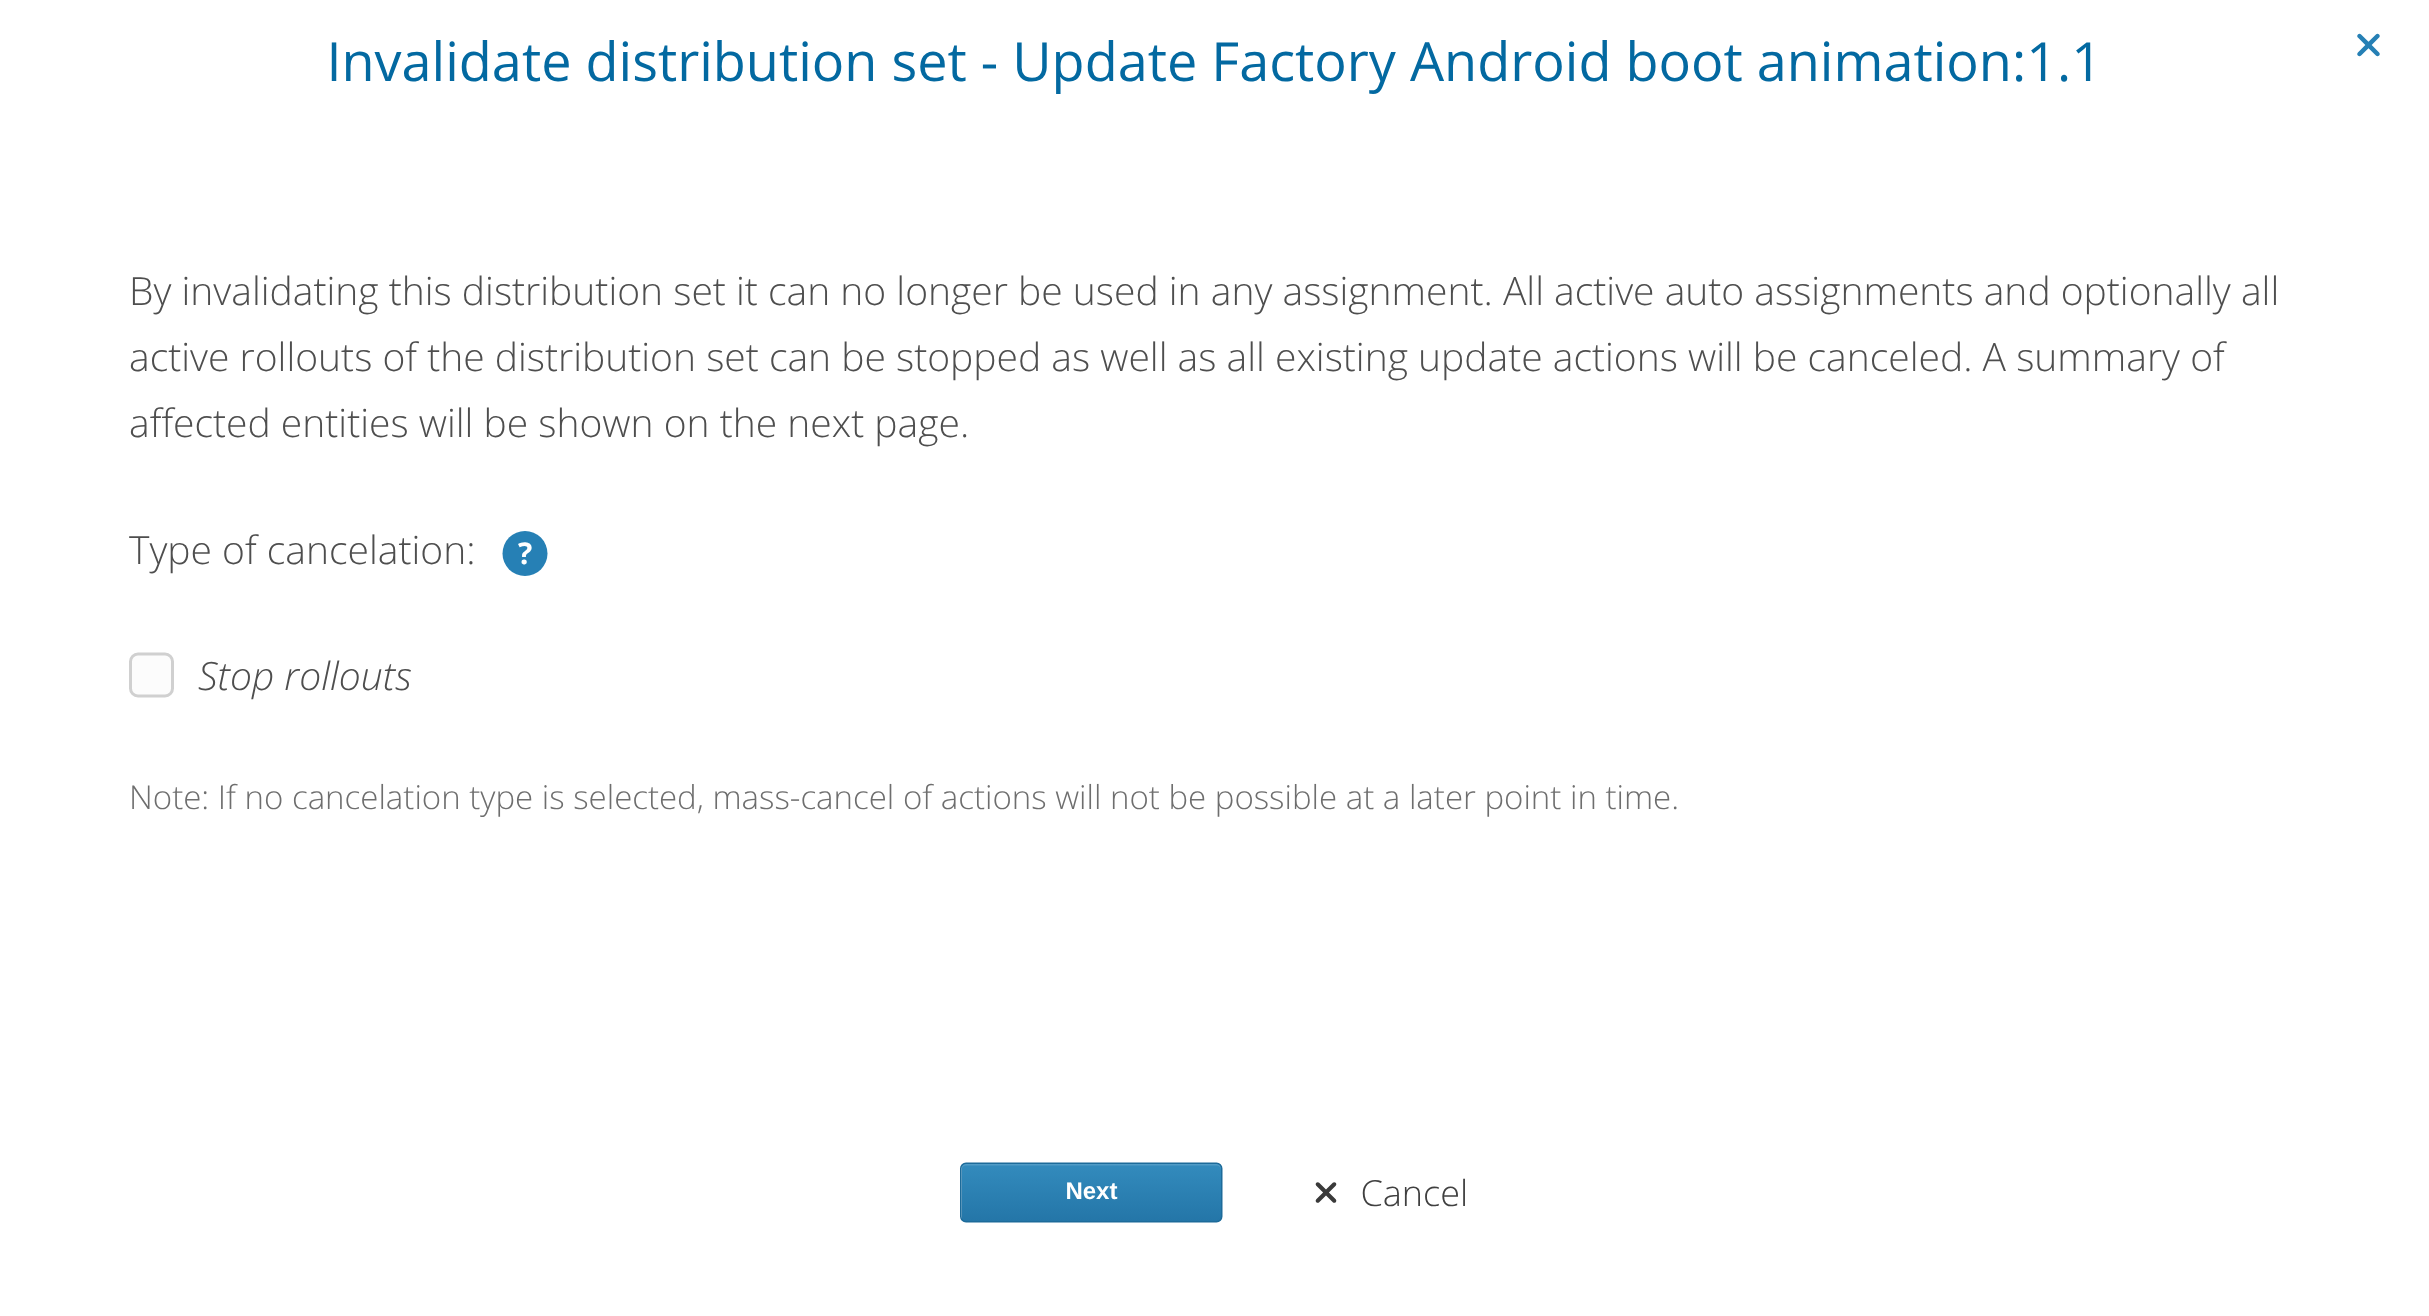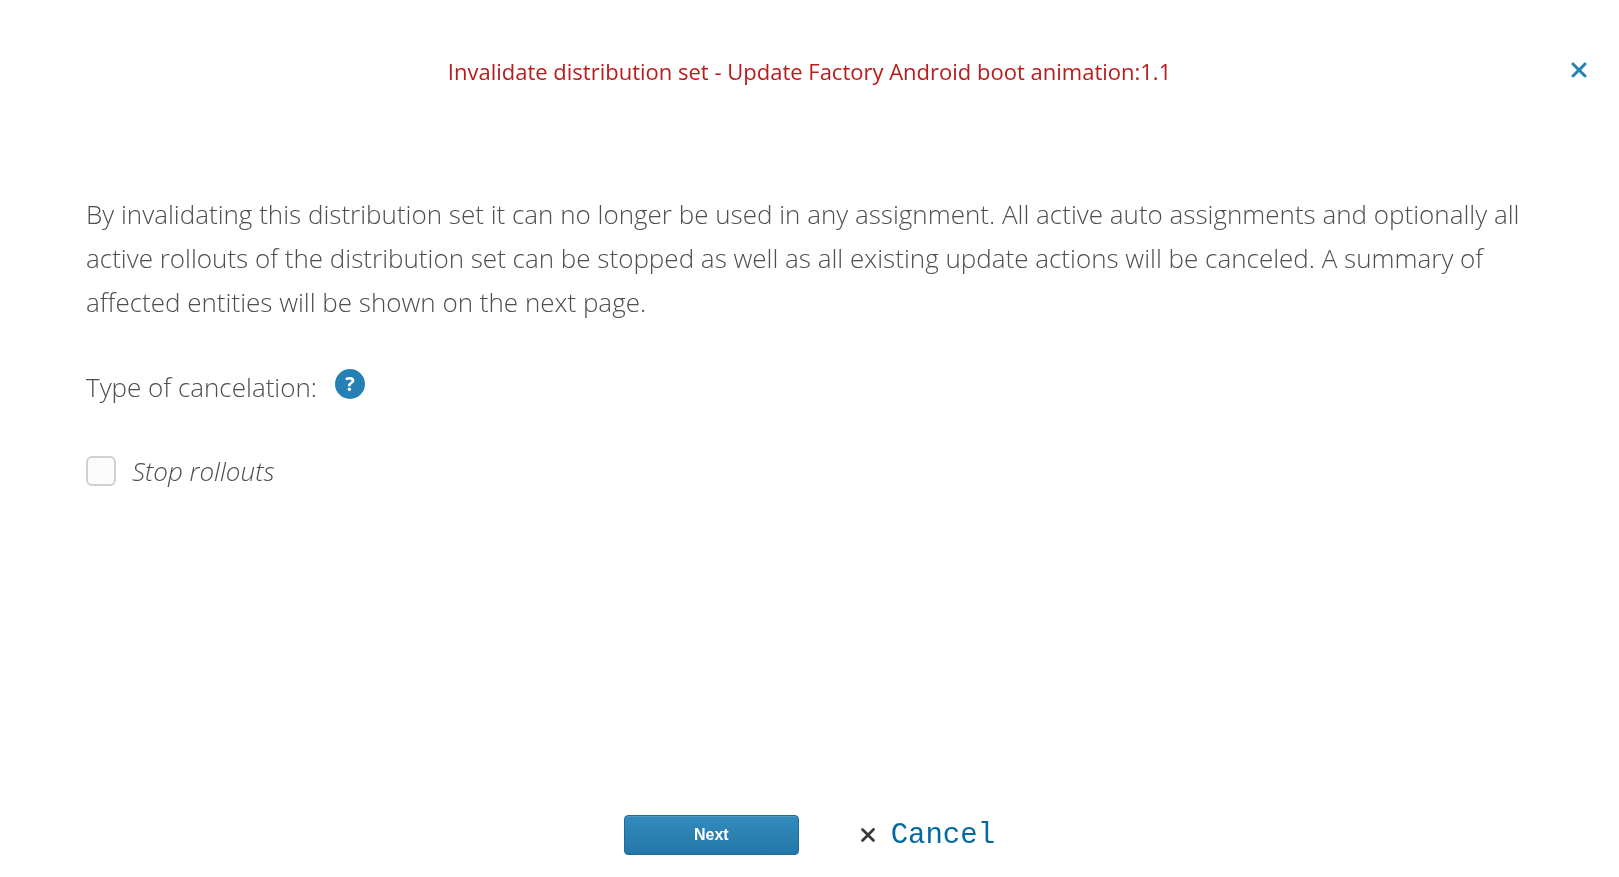--- a/index.html
+++ b/index.html
@@ -15,26 +15,25 @@
       position: relative;
       color: #4a4a4a;
     }
     .dialog {
       width: 100%;
       height: 100%;
       position: relative;
     }
     .dialog-title {
       text-align: center;
-      font-size: 22px;
+      font-size: 36px;
       font-weight: 400;
-      color: #b91c1c;
+      color: #0369a1;
       padding-top: 16px;
       padding-bottom: 16px;
-      margin-top: 40px;
     }
     .close-icon {
       position: absolute;
       top: 18px;
       right: 28px;
       cursor: pointer;
       color: #2680b5;
     }
     .close-icon svg {
       width: 24px;
@@ -46,21 +45,21 @@
     }
     .description {
       font-size: 26px;
       line-height: 1.7;
       font-weight: 300;
       color: #4e4e4e;
     }
     .section-label-row {
       margin-top: 44px;
       display: flex;
-      align-items: flex-start;
+      align-items: flex-end;
       gap: 18px;
     }
     .section-label {
       font-size: 26px;
       font-weight: 300;
       color: #4e4e4e;
     }
     .help-icon {
       width: 30px;
       height: 30px;
@@ -171,24 +170,23 @@
       font-size: 24px;
       font-weight: 700;
       color: #3a3a3a;
     }
     .cancel-x svg {
       width: 22px;
       height: 22px;
       display: block;
     }
     .cancel-label {
-      font-size: 29px;
-      font-weight: 300;
-      color: #0369a1;
-      font-family: Liberation Mono, monospace;
+      font-size: 24px;
+      font-weight: 300;
+      color: #404040;
     }
   </style>
 </head>
 <body>
 
 <div class="dialog">
 
   <div class="dialog-title">Invalidate distribution set - Update Factory Android boot animation:1.1</div>
 
   <div class="close-icon">
@@ -205,20 +203,21 @@
       <span class="section-label">Type of cancelation:</span>
       <span class="help-icon">?</span>
     </div>
 
 
     <div class="checkbox-row">
       <span class="checkbox-box"></span>
       <span class="checkbox-label">Stop rollouts</span>
     </div>
 
+    <div class="note-text">Note: If no cancelation type is selected, mass-cancel of actions will not be possible at a later point in time.</div>
 
   </div>
 
   <div class="button-row">
     <button class="next-button">Next</button>
     <div class="cancel-group">
       <span class="cancel-x">
         <svg viewBox="0 0 384 512" fill="currentColor">
           <path d="M342.6 150.6c12.5-12.5 12.5-32.8 0-45.3s-32.8-12.5-45.3 0L192 210.7 86.6 105.4c-12.5-12.5-32.8-12.5-45.3 0s-12.5 32.8 0 45.3L146.7 256 41.4 361.4c-12.5 12.5-12.5 32.8 0 45.3s32.8 12.5 45.3 0L192 301.3l105.4 105.3c12.5 12.5 32.8 12.5 45.3 0s12.5-32.8 0-45.3L237.3 256l105.3-105.4z"></path>
         </svg>

